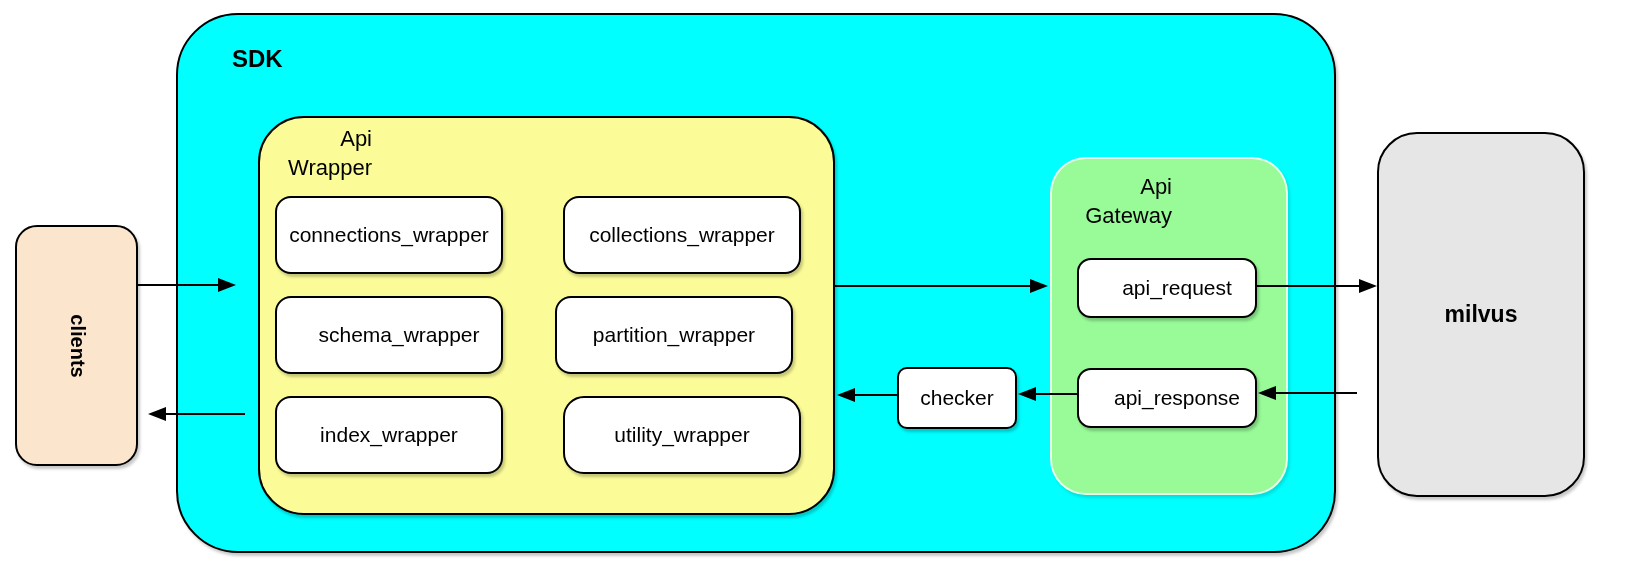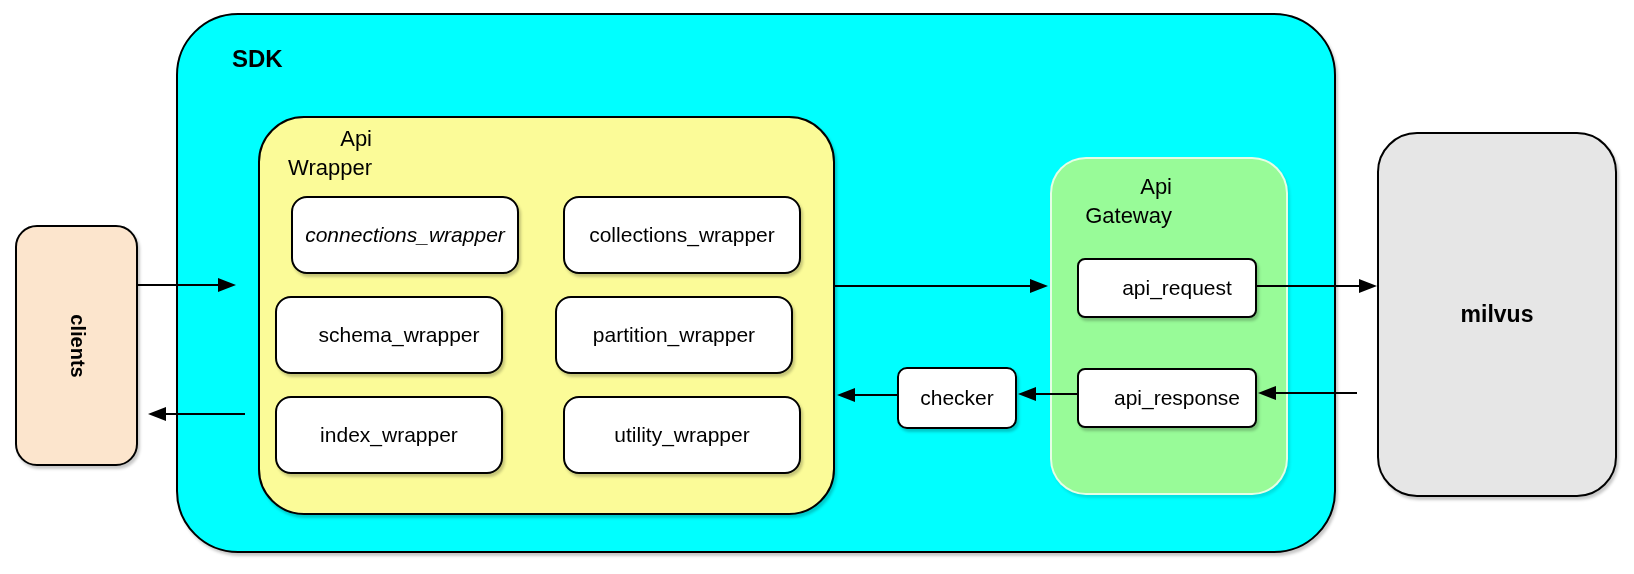--- a/index.html
+++ b/index.html
@@ -13,27 +13,27 @@
   .gateway{left:1050px;top:157px;width:238px;height:338px;background:#98FB98;
            border:2px solid rgba(255,255,255,0.75);border-radius:36px;
            box-shadow:2px 3px 3px rgba(0,0,0,0.12);}
   .two-line-title{position:absolute;text-align:right;font-weight:normal;font-size:22px;line-height:29px;}
   .wrapper-title{left:12px;top:6px;width:100px;}
   .gateway-title{left:16px;top:13px;width:104px;}
   .clients{left:15px;top:225px;width:123px;height:241px;background:#FCE5CD;border-radius:22px;}
   .clients-label{position:absolute;top:50%;left:50%;
                  transform:translate(-50%,-50%) rotate(90deg);
                  font-weight:bold;font-size:20px;white-space:nowrap;}
-  .milvus{left:1377px;top:132px;width:240px;height:365px;background:#E6E6E6;border-radius:40px;
+  .milvus{left:1377px;top:132px;width:208px;height:365px;background:#E6E6E6;border-radius:40px;
           display:flex;align-items:center;justify-content:center;font-weight:bold;font-size:23px;}
   .leaf{background:#ffffff;display:flex;align-items:center;justify-content:center;
         font-size:21px;white-space:nowrap;}
   .wbox{width:228px;height:78px;border-radius:16px;}
   .wbox.wide{width:238px;}
-  .gbox{width:180px;height:60px;border-radius:8px;padding-left:20px;}
+  .gbox{width:180px;height:60px;border-radius:14px;padding-left:20px;}
   .checker{left:897px;top:367px;width:120px;height:62px;border-radius:10px;}
   .edge{position:absolute;left:0;top:0;width:0;height:0;}
   .line{position:absolute;height:2px;background:#000;}
   .head{position:absolute;width:0;height:0;border-top:7px solid transparent;border-bottom:7px solid transparent;}
   .head.right{border-left:18px solid #000;}
   .head.left{border-right:18px solid #000;}
 </style>
 </head>
 <body>
 
@@ -43,26 +43,26 @@
     <div class="sdk-title">SDK</div>
   </div>
 
   <div class="node wrapper">
     <div class="two-line-title wrapper-title">
       <div>Api</div>
       <div>Wrapper</div>
     </div>
   </div>
 
-  <div class="node leaf wbox" style="left:291px;top:196px;font-style:italic;">connections_wrapper</div>
+  <div class="node leaf wbox" style="left:275px;top:196px;">connections_wrapper</div>
   <div class="node leaf wbox wide" style="left:563px;top:196px;">collections_wrapper</div>
   <div class="node leaf wbox" style="left:275px;top:296px;padding-left:20px;">schema_wrapper</div>
   <div class="node leaf wbox wide" style="left:555px;top:296px;text-align:center;">partition_wrapper</div>
   <div class="node leaf wbox" style="left:275px;top:396px;">index_wrapper</div>
-  <div class="node leaf wbox wide" style="left:563px;top:396px;">utility_wrapper</div>
+  <div class="node leaf wbox wide" style="left:563px;top:396px;border-radius:21px;">utility_wrapper</div>
 
   <div class="node gateway">
     <div class="two-line-title gateway-title">
       <div>Api</div>
       <div>Gateway</div>
     </div>
   </div>
 
   <div class="node leaf gbox" style="left:1077px;top:258px;">api_request</div>
   <div class="node leaf gbox" style="left:1077px;top:368px;">api_response</div>

